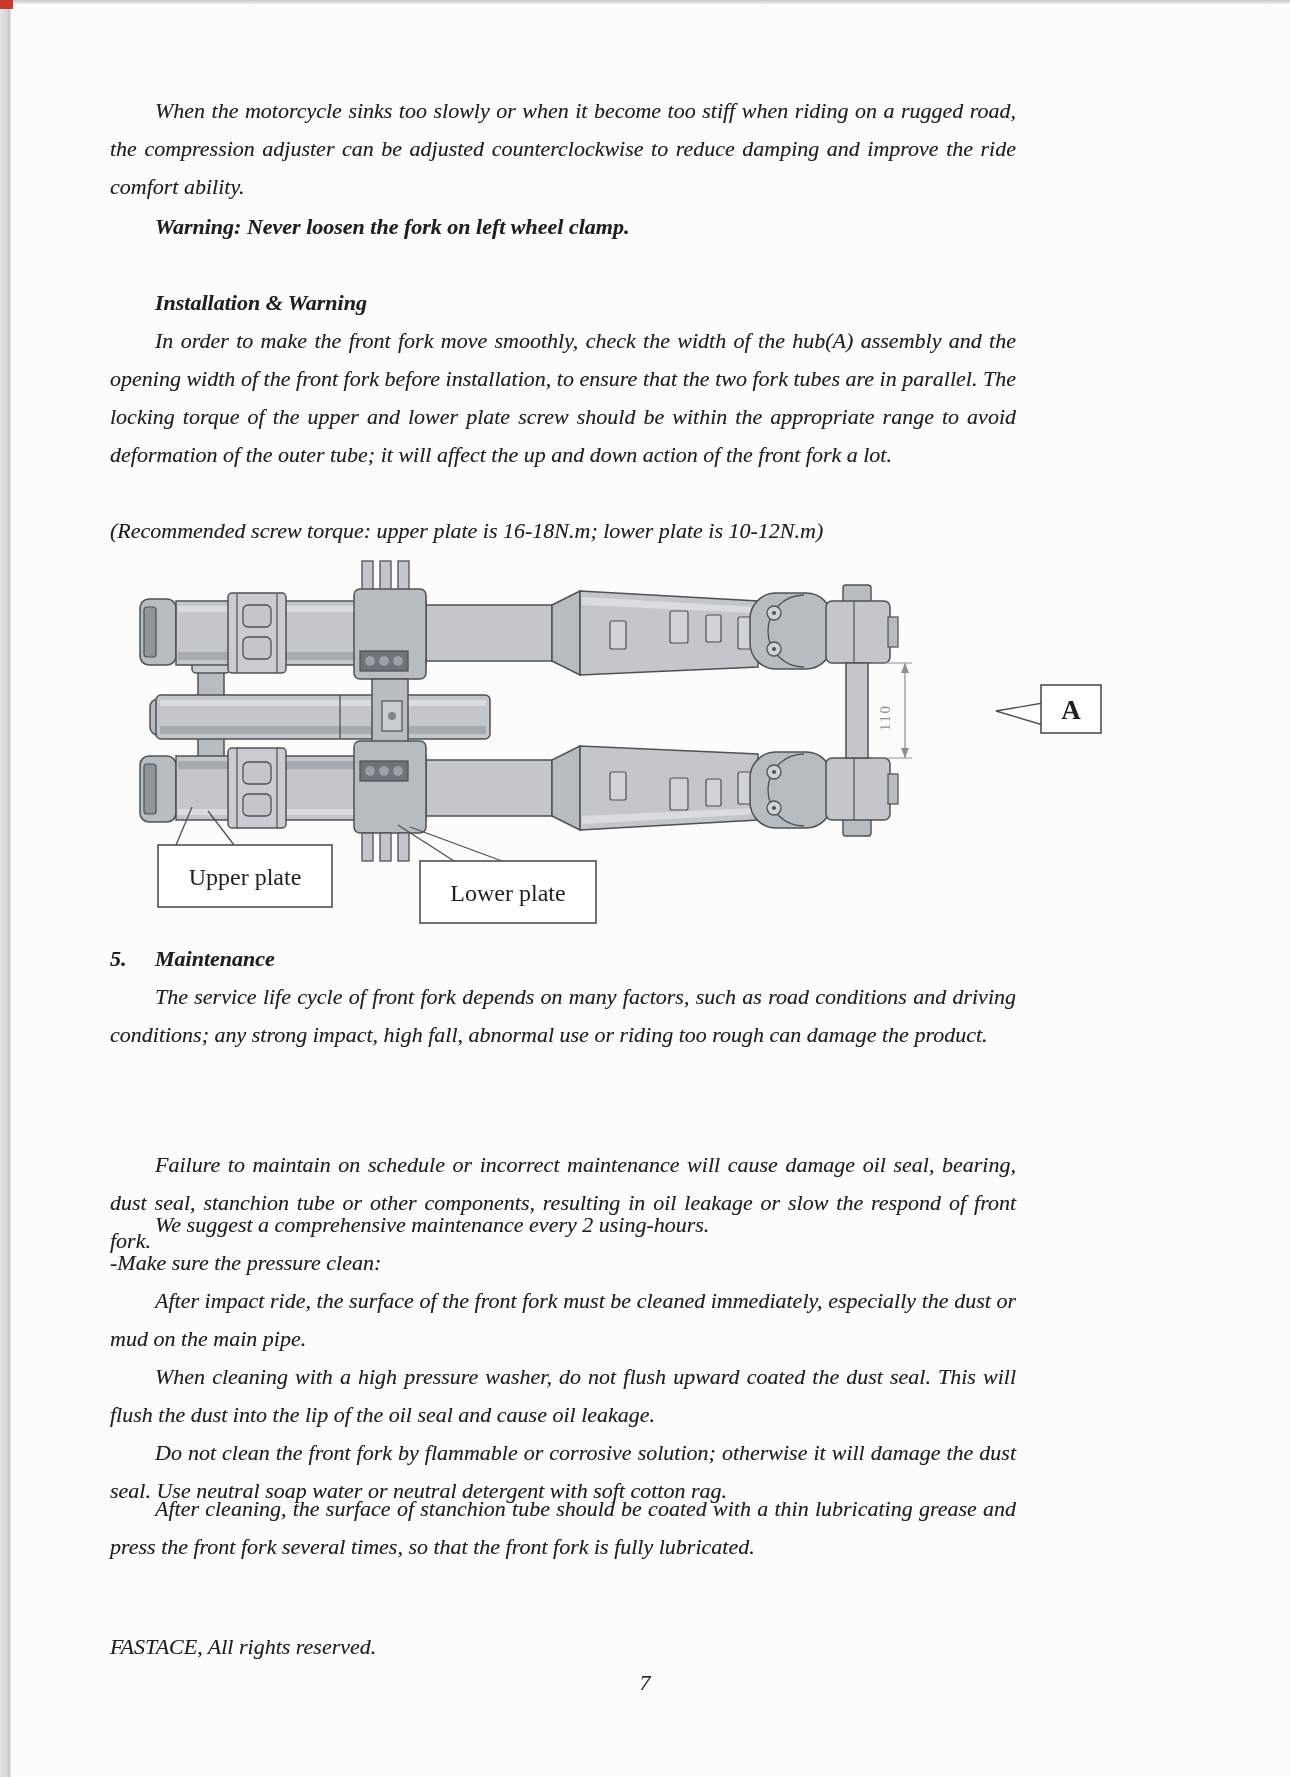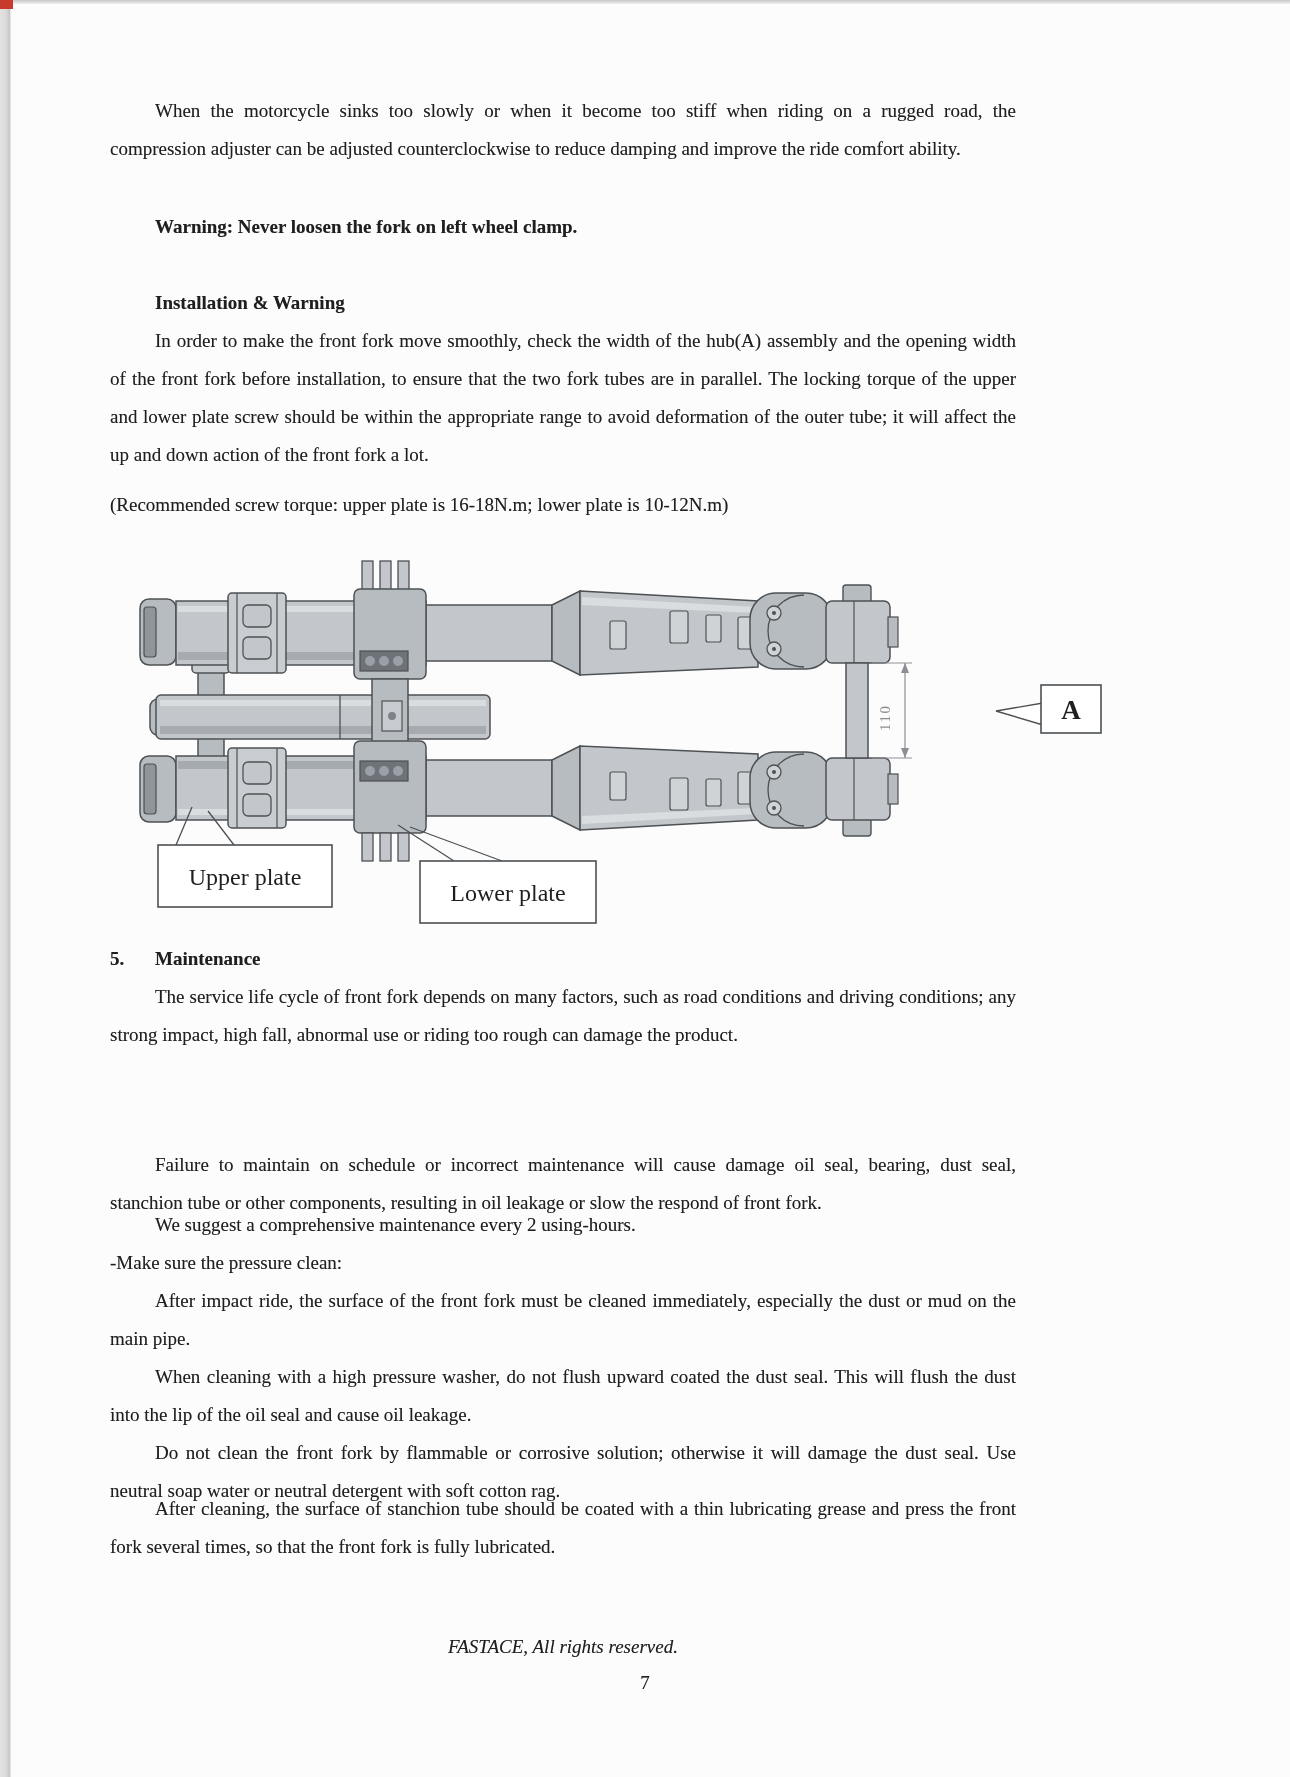--- a/index.html
+++ b/index.html
@@ -15,42 +15,43 @@
   .edge-top{
     position:absolute;left:0;top:0;width:1290px;height:4px;
     background:linear-gradient(180deg,#c9c9c9 0%,#e6e6e6 80%,#f7f7f7 100%);
   }
   .red-corner{
     position:absolute;left:0;top:0;width:13px;height:9px;
     background:#c93a2e;
   }
   .blk{
     position:absolute;left:110px;width:906px;
-    font-size:19px;line-height:38px;text-align:justify;
+    font-size:22px;line-height:38px;text-align:justify;
     text-shadow:0 0 .5px rgba(50,50,50,.45);
+    font-style:italic;
   }
   .ind{text-indent:45px}
   .b{font-weight:bold}
   .sec-num{display:inline-block;width:45px;text-indent:0}
-  .footer{font-style:italic;text-align:center;font-size:19px}
+  .footer{font-style:italic;text-align:left;font-size:22px}
   .pagenum{left:0;width:1290px;text-align:center}
   svg text{font-family:"Liberation Serif","DejaVu Serif",serif}
 </style>
 </head>
 <body>
 
 <div class="edge-left"></div>
 <div class="edge-top"></div>
 <div class="red-corner"></div>
 
 <div class="blk ind" style="top:92px">When the motorcycle sinks too slowly or when it become too stiff when riding on a rugged road, the compression adjuster can be adjusted counterclockwise to reduce damping and improve the ride comfort ability.</div>
 <div class="blk ind b" style="top:208px">Warning: Never loosen the fork on left wheel clamp.</div>
 <div class="blk ind b" style="top:284px">Installation &amp; Warning</div>
 <div class="blk ind" style="top:322px">In order to make the front fork move smoothly, check the width of the hub(A) assembly and the opening width of the front fork before installation, to ensure that the two fork tubes are in parallel. The locking torque of the upper and lower plate screw should be within the appropriate range to avoid deformation of the outer tube; it will affect the up and down action of the front fork a lot.</div>
-<div class="blk" style="top:486px">(Recommended screw torque: upper plate is 16-18N.m; lower plate is 10-12N.m)</div>
+<div class="blk" style="top:512px">(Recommended screw torque: upper plate is 16-18N.m; lower plate is 10-12N.m)</div>
 
 <svg style="position:absolute;left:110px;top:555px" width="1010" height="380" viewBox="0 0 1010 380">
 
   <g>
     <rect x="88" y="78" width="26" height="162" fill="#b7bcc0" stroke="#4d5154" stroke-width="1.5"></rect>
     <rect x="82" y="92" width="38" height="26" rx="4" fill="#c8ccd0" stroke="#4d5154" stroke-width="1.5"></rect>
     <rect x="82" y="206" width="38" height="28" rx="4" fill="#c8ccd0" stroke="#4d5154" stroke-width="1.5"></rect>
   </g>
 
   <g>

